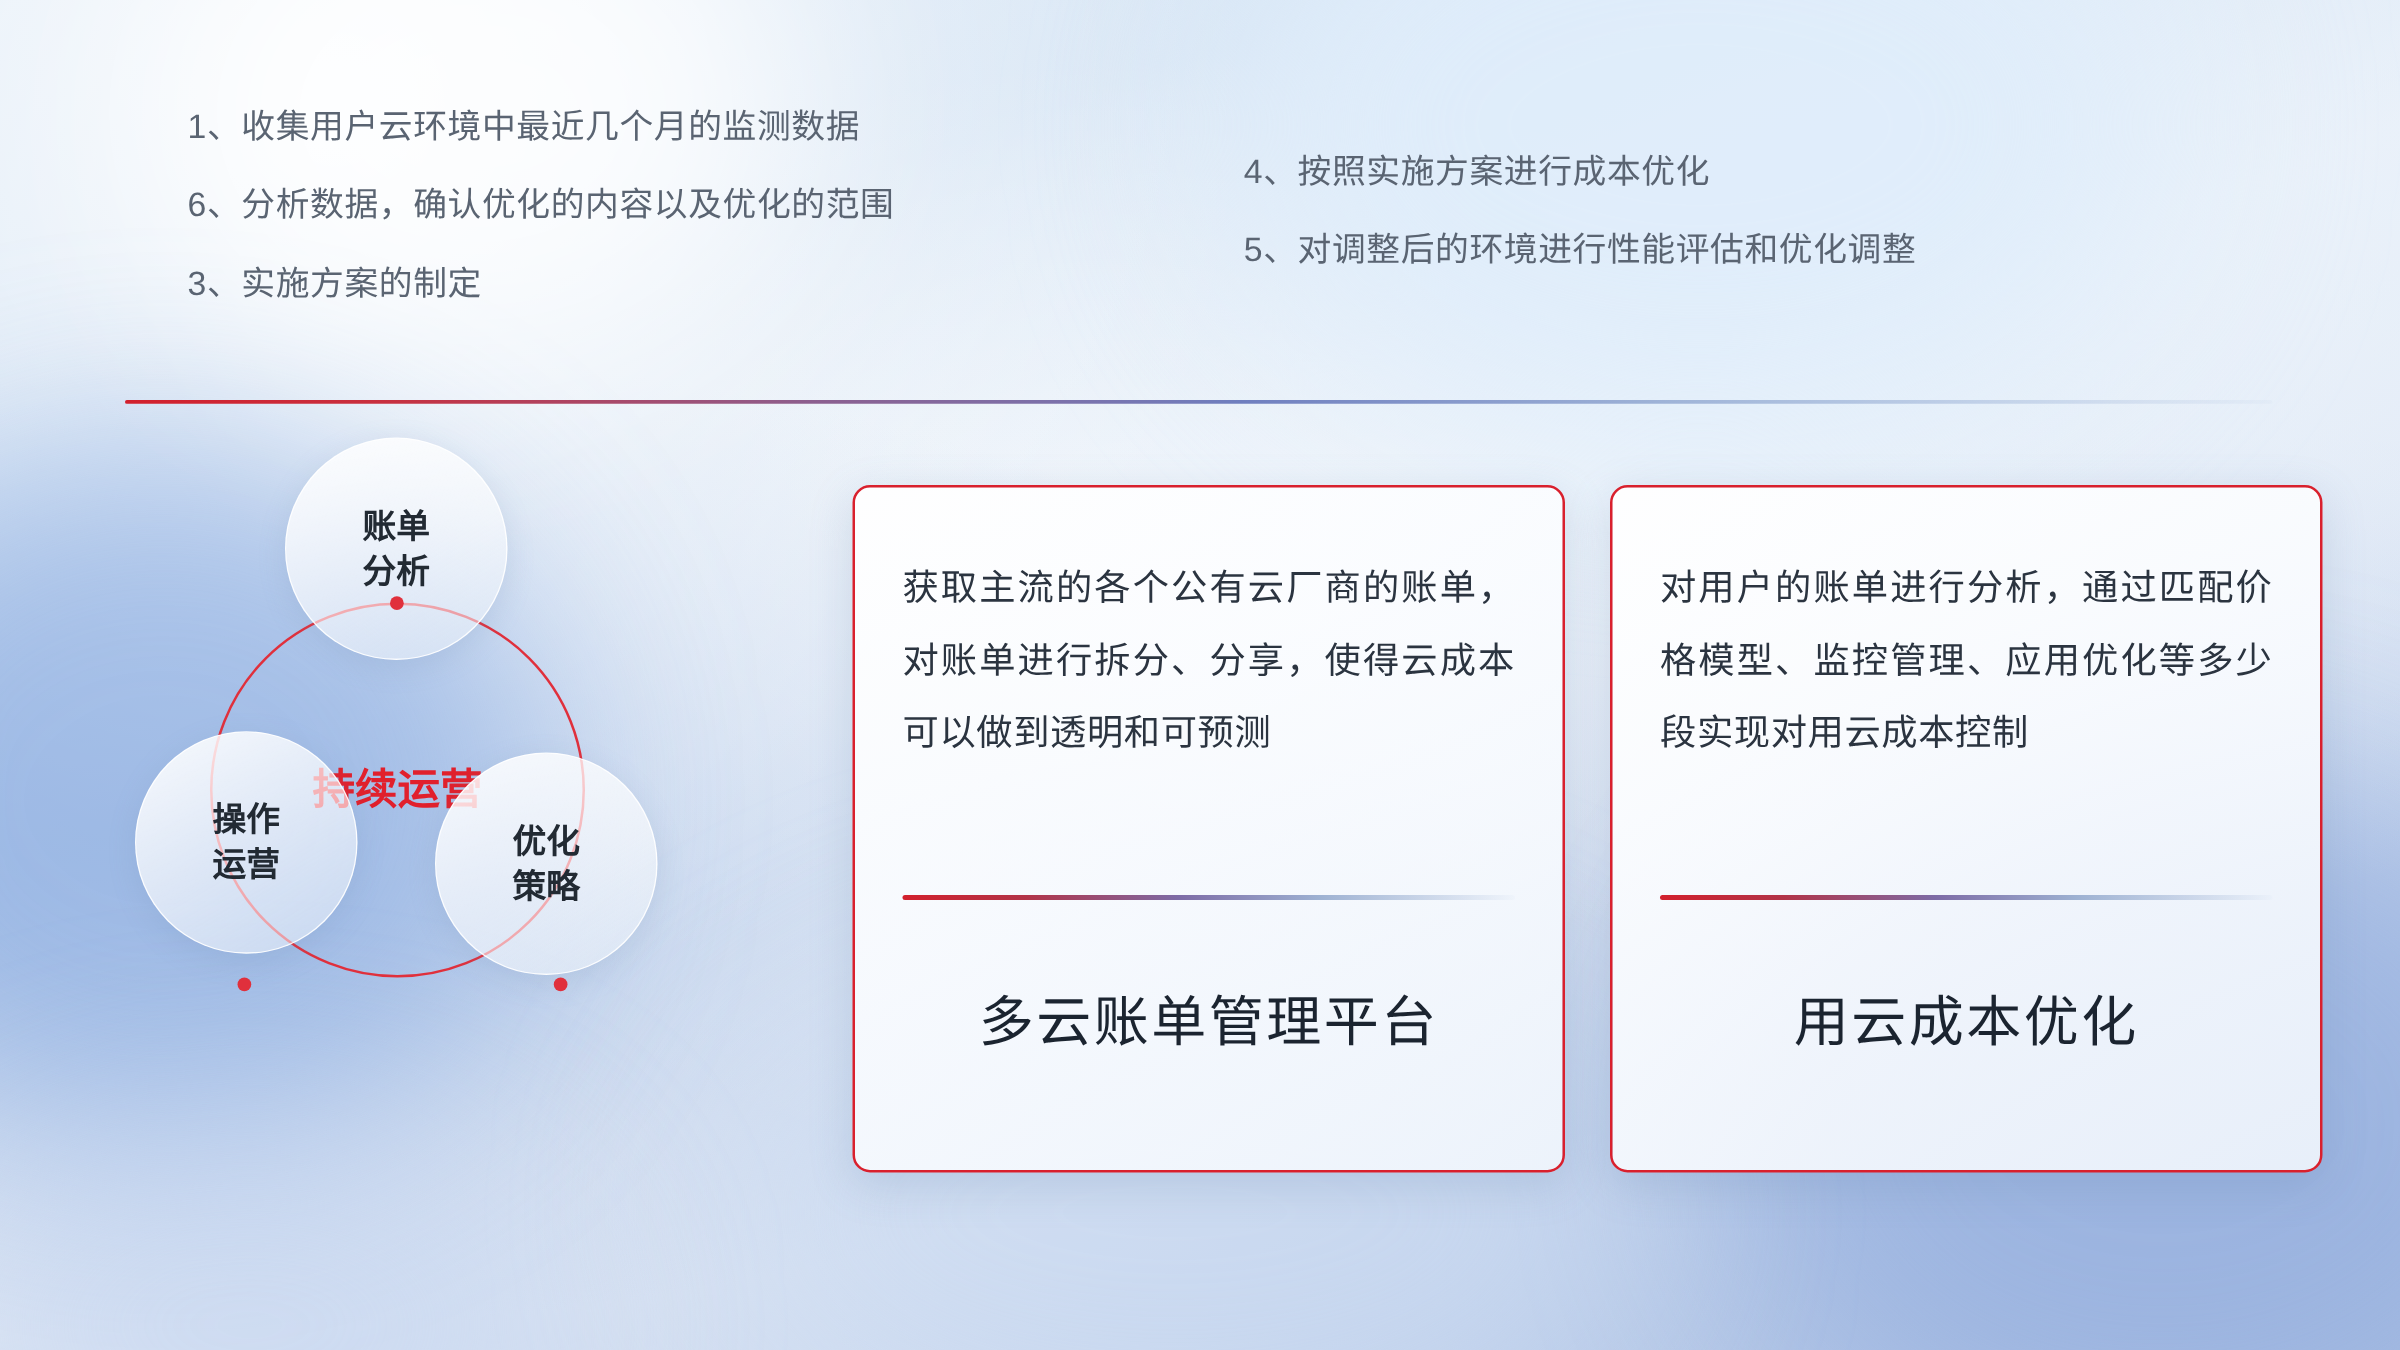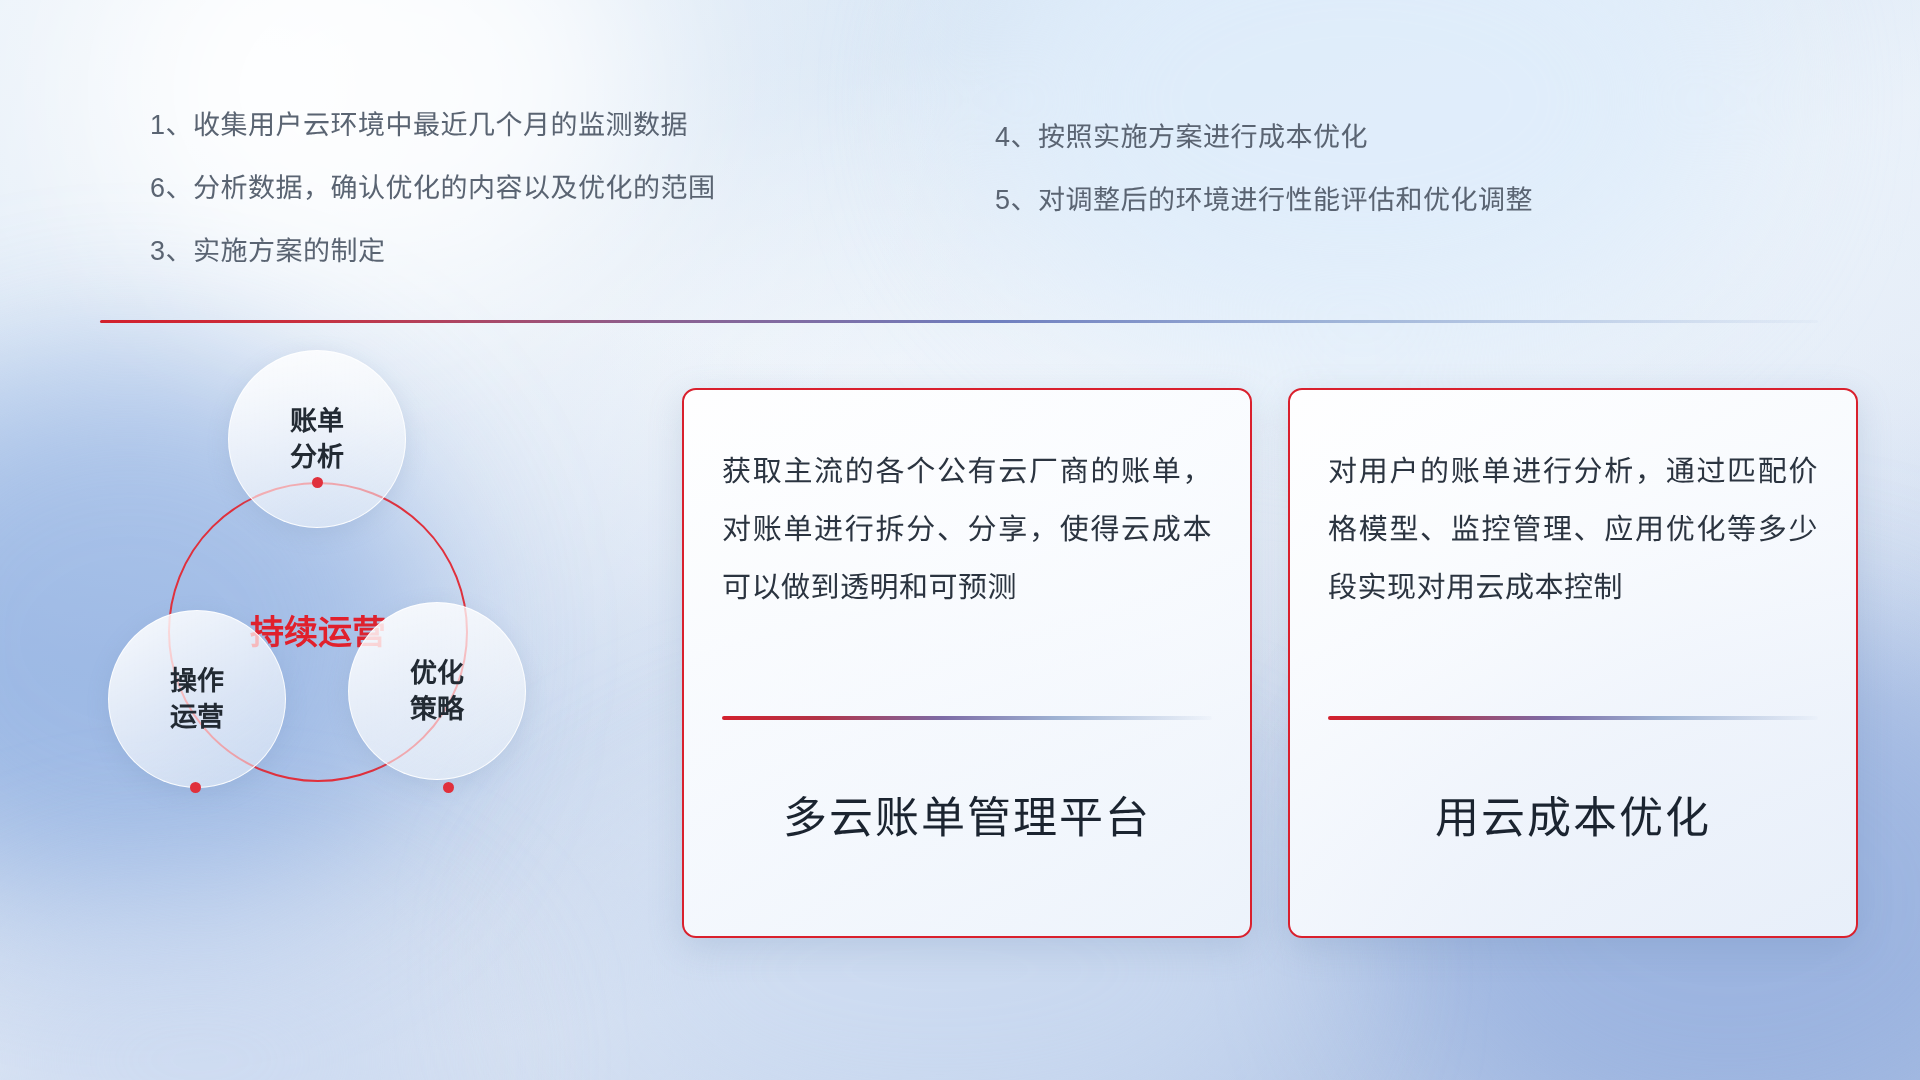--- a/index.html
+++ b/index.html
@@ -44,21 +44,21 @@
     position: absolute;
     color: #5a6472;
     font-size: 27px;
     line-height: 1.0;
     letter-spacing: 0.5px;
     white-space: nowrap;
   }
   .bullets .line { margin-bottom: 36px; }
   .bullets .line:last-child { margin-bottom: 0; }
 
-  #bullets-left { left: 150px; top: 112px; }
+  #bullets-left { left: 150px; top: 88px; }
   #bullets-right { left: 995px; top: 124px; }
 
   
   #divider {
     position: absolute;
     left: 100px;
     top: 320px;
     width: 1718px;
     height: 3px;
     background: linear-gradient(90deg, #d2202d 0%, #c8303f 12%, #8c5f8f 32%, #6f7fbf 52%, #9fb4d8 72%, rgba(200,215,235,0.15) 100%);
@@ -82,21 +82,21 @@
     display: flex;
     align-items: center;
     justify-content: center;
     text-align: center;
     color: #222a33;
     font-size: 27px;
     font-weight: bold;
     line-height: 1.35;
   }
   #vc-top { left: 128px; top: 0px; width: 176px; height: 176px; }
-  #vc-left { left: 8px; top: 260px; width: 176px; height: 176px; }
+  #vc-left { left: 8px; top: 235px; width: 176px; height: 176px; }
   #vc-right { left: 248px; top: 252px; width: 176px; height: 176px; }
 
   #ring {
     position: absolute;
     left: 68px;
     top: 132px;
     width: 300px;
     height: 300px;
     border-radius: 50%;
     border: 2px solid #e0303c;

